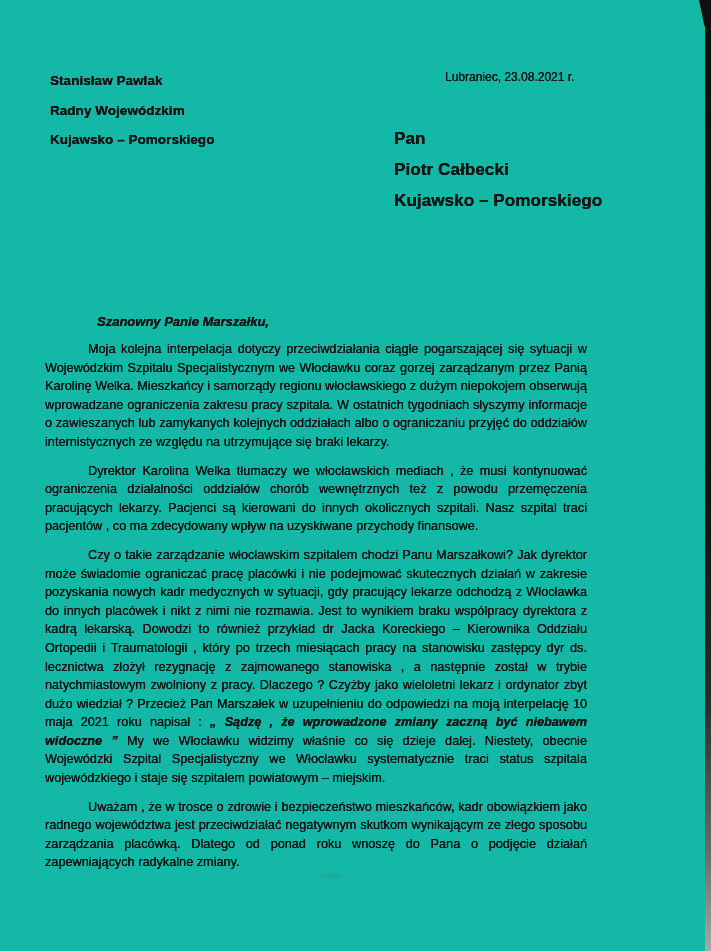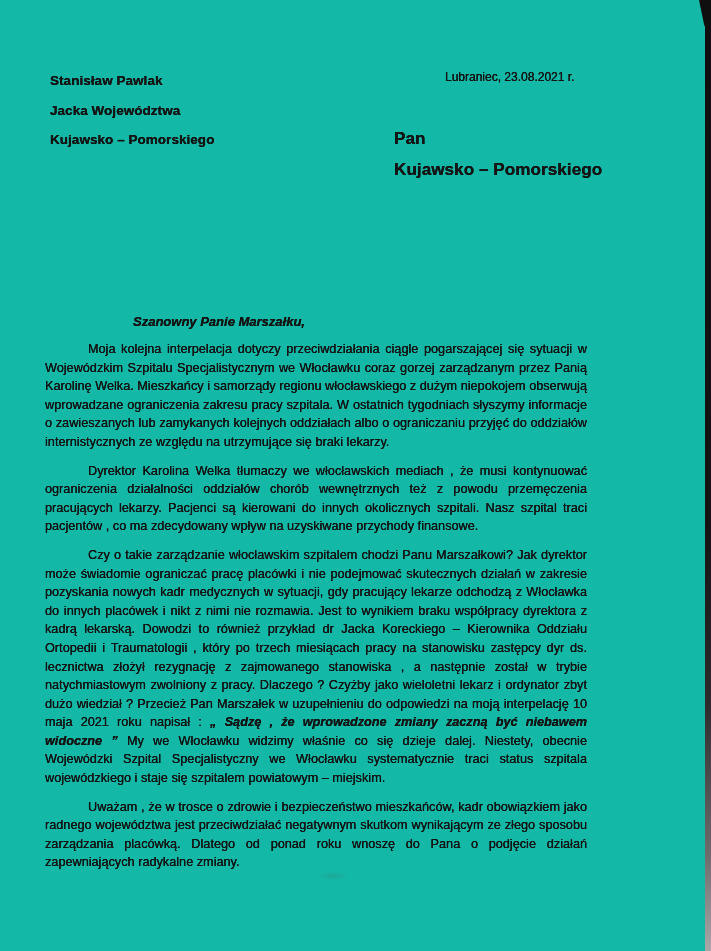--- a/index.html
+++ b/index.html
@@ -51,21 +51,20 @@
     white-space: nowrap;
   }
   .salutation {
     position: absolute;
     left: 97px;
     top: 314px;
     font-size: 13px;
     font-weight: bold;
     font-style: italic;
     white-space: nowrap;
-    margin-left: 36px;
   }
   .letter-body {
     position: absolute;
     left: 45px;
     top: 340px;
     width: 556px;
     font-size: 12.6px;
     line-height: 18.6px;
     text-align: justify;
     letter-spacing: 0.05px;
@@ -108,28 +107,29 @@
     background: radial-gradient(ellipse at center, rgba(70,70,70,0.16), rgba(70,70,70,0) 70%);
   }
 </style>
 </head>
 <body>
 
 <div class="page">
 
   <div class="sender-block ink">
     <div>Stanisław Pawlak</div>
-    <div>Jacka Województwa</div>
+    <div>Radny Wojewódzkim</div>
     <div>Kujawsko – Pomorskiego</div>
   </div>
 
   <div class="dateline ink">Lubraniec, 23.08.2021 r.</div>
 
   <div class="recipient-block ink">
     <div>Pan</div>
+    <div>Piotr Całbecki</div>
     <div>Kujawsko – Pomorskiego</div>
   </div>
 
   <div class="salutation ink">Szanowny Panie Marszałku,</div>
 
   <div class="letter-body ink">
     <p>Moja kolejna interpelacja dotyczy przeciwdziałania ciągle pogarszającej się sytuacji w Wojewódzkim Szpitalu Specjalistycznym we Włocławku coraz gorzej zarządzanym przez Panią Karolinę Welka. Mieszkańcy i samorządy regionu włocławskiego z dużym niepokojem obserwują wprowadzane ograniczenia zakresu pracy szpitala. W ostatnich tygodniach słyszymy informacje o zawieszanych lub zamykanych kolejnych oddziałach albo o ograniczaniu przyjęć do oddziałów internistycznych ze względu na utrzymujące się braki lekarzy.</p>
     <p>Dyrektor Karolina Welka tłumaczy we włocławskich mediach , że musi kontynuować ograniczenia działalności oddziałów chorób wewnętrznych też z powodu przemęczenia pracujących lekarzy. Pacjenci są kierowani do innych okolicznych szpitali. Nasz szpital traci pacjentów , co ma zdecydowany wpływ na uzyskiwane przychody finansowe.</p>
     <p><span>Czy o takie zarządzanie włocławskim szpitalem chodzi Panu Marszałkowi? Jak dyrektor może świadomie ograniczać pracę placówki i nie podejmować skutecznych działań w zakresie pozyskania nowych kadr medycznych w sytuacji, gdy pracujący lekarze odchodzą z Włocławka do innych placówek i nikt z nimi nie rozmawia. Jest to wynikiem braku współpracy dyrektora z kadrą lekarską. Dowodzi to również przykład dr Jacka Koreckiego – Kierownika Oddziału Ortopedii i Traumatologii , który po trzech miesiącach pracy na stanowisku zastępcy dyr ds. lecznictwa złożył rezygnację z zajmowanego stanowiska , a następnie został w trybie natychmiastowym zwolniony z pracy. Dlaczego ? Czyżby jako wieloletni lekarz i ordynator zbyt dużo wiedział ? Przecież Pan Marszałek w uzupełnieniu do odpowiedzi na moją interpelację 10 maja 2021 roku napisał : </span><span class="quote-run">„ Sądzę , że wprowadzone zmiany zaczną być niebawem widoczne ”</span><span> My we Włocławku widzimy właśnie co się dzieje dalej. Niestety, obecnie Wojewódzki Szpital Specjalistyczny we Włocławku systematycznie traci status szpitala wojewódzkiego i staje się szpitalem powiatowym – miejskim.</span></p>
     <p>Uważam , że w trosce o zdrowie i bezpieczeństwo mieszkańców, kadr obowiązkiem jako radnego województwa jest przeciwdziałać negatywnym skutkom wynikającym ze złego sposobu zarządzania placówką. Dlatego od ponad roku wnoszę do Pana o podjęcie działań zapewniających radykalne zmiany.</p>

